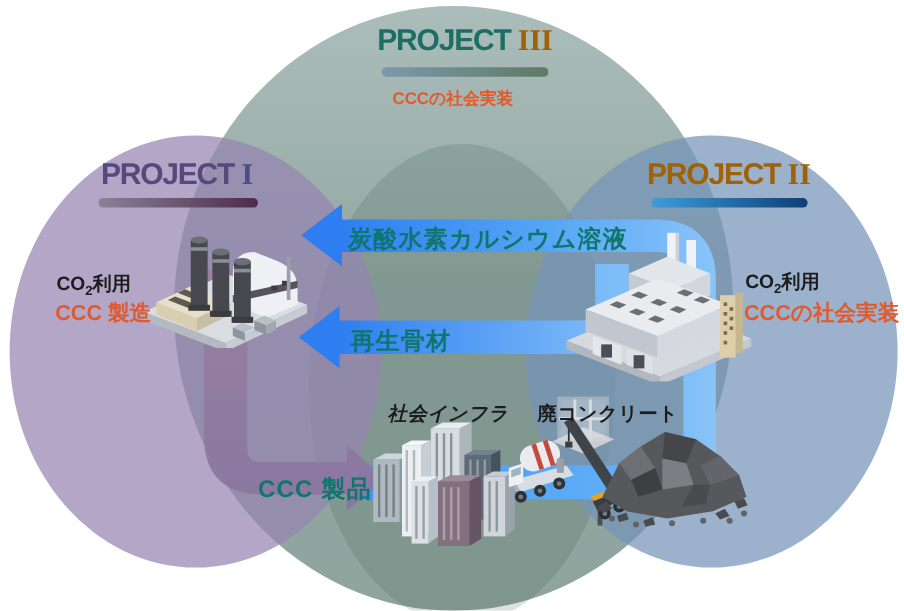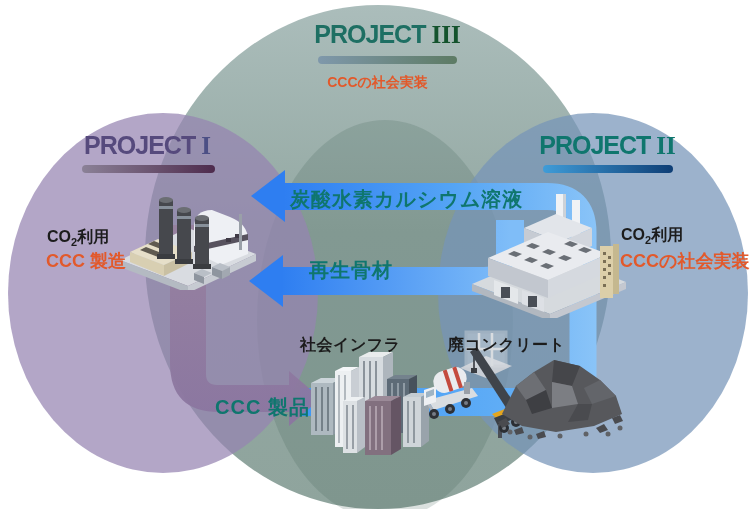--- a/index.html
+++ b/index.html
@@ -13,42 +13,42 @@
   .el-inner{left:257px;top:120px;width:256px;height:400px;background:rgba(58,88,78,0.18);}
   .el-purple{left:8px;top:113px;width:310px;height:360px;background:rgba(150,132,178,0.72);}
   .el-blue{left:438px;top:113px;width:310px;height:360px;background:rgba(118,148,184,0.72);}
   .layer{position:absolute;left:0;top:0;}
   .icon{position:absolute;}
   .lbl{position:absolute;white-space:nowrap;}
   .ptitle{font-weight:800;font-size:25px;letter-spacing:-1px;text-align:center;}
   .ptitle .numeral{font-family:"Liberation Serif","DejaVu Serif",serif;letter-spacing:0;margin-left:6px;}
   .underline{position:absolute;height:8px;border-radius:4px;}
   .p3-title{left:300px;top:20px;width:175px;color:#1e6f63;}
-  .p3-title .numeral{color:#14532d;}
+  .p3-title .numeral{color:#a16207;}
   .u3{left:318px;top:56px;width:139px;background:linear-gradient(90deg,#7f98ab,#5d7b64);}
   .p3-sub{left:290px;top:74px;width:175px;text-align:center;color:#e2592b;font-size:14px;font-weight:800;}
   .p3-desc{left:258px;top:103px;color:#1c1c1c;font-size:15px;font-weight:700;line-height:24px;}
   .p1-title{left:60px;top:131px;width:175px;color:#564a7d;}
   .p1-title .numeral{color:#4c4f85;}
   .u1{left:82px;top:165px;width:133px;background:linear-gradient(90deg,#8b8197,#4e2b4d);}
-  .p2-title{left:520px;top:131px;width:175px;color:#0f766e;}
+  .p2-title{left:520px;top:131px;width:175px;color:#a16207;}
   .u2{left:543px;top:165px;width:130px;background:linear-gradient(90deg,#3f9cd8,#0e3e75);}
   .co2{font-size:16px;font-weight:700;color:#1c1c1c;text-align:right;}
   .co2 sub{font-size:11px;}
   .role{font-size:18px;font-weight:800;color:#e2592b;}
   .p1-co2{left:47px;top:227px;}
   .p1-role{left:46px;top:249px;}
   .p2-co2{left:621px;top:225px;}
   .p2-role{left:620px;top:249px;}
   .bandtext{color:#0f766e;font-weight:700;font-size:20px;letter-spacing:1px;}
   .t-solution{left:290px;top:186px;}
-  .t-aggregate{left:292px;top:257px;margin-left:17px;}
+  .t-aggregate{left:292px;top:271px;}
   .t-product{left:215px;top:394px;}
   .sitelbl{font-size:16px;font-weight:800;color:#1c1c1c;letter-spacing:0.5px;}
-  .t-infra{left:300px;top:335px;}
+  .t-infra{left:323px;top:335px;font-style:italic;}
   .t-waste{left:448px;top:335px;}
 </style>
 </head>
 <body>
 
 <div class="stage">
 
   <div class="ellipse el-teal"></div>
   <div class="ellipse el-inner"></div>
   <div class="ellipse el-purple"></div>

